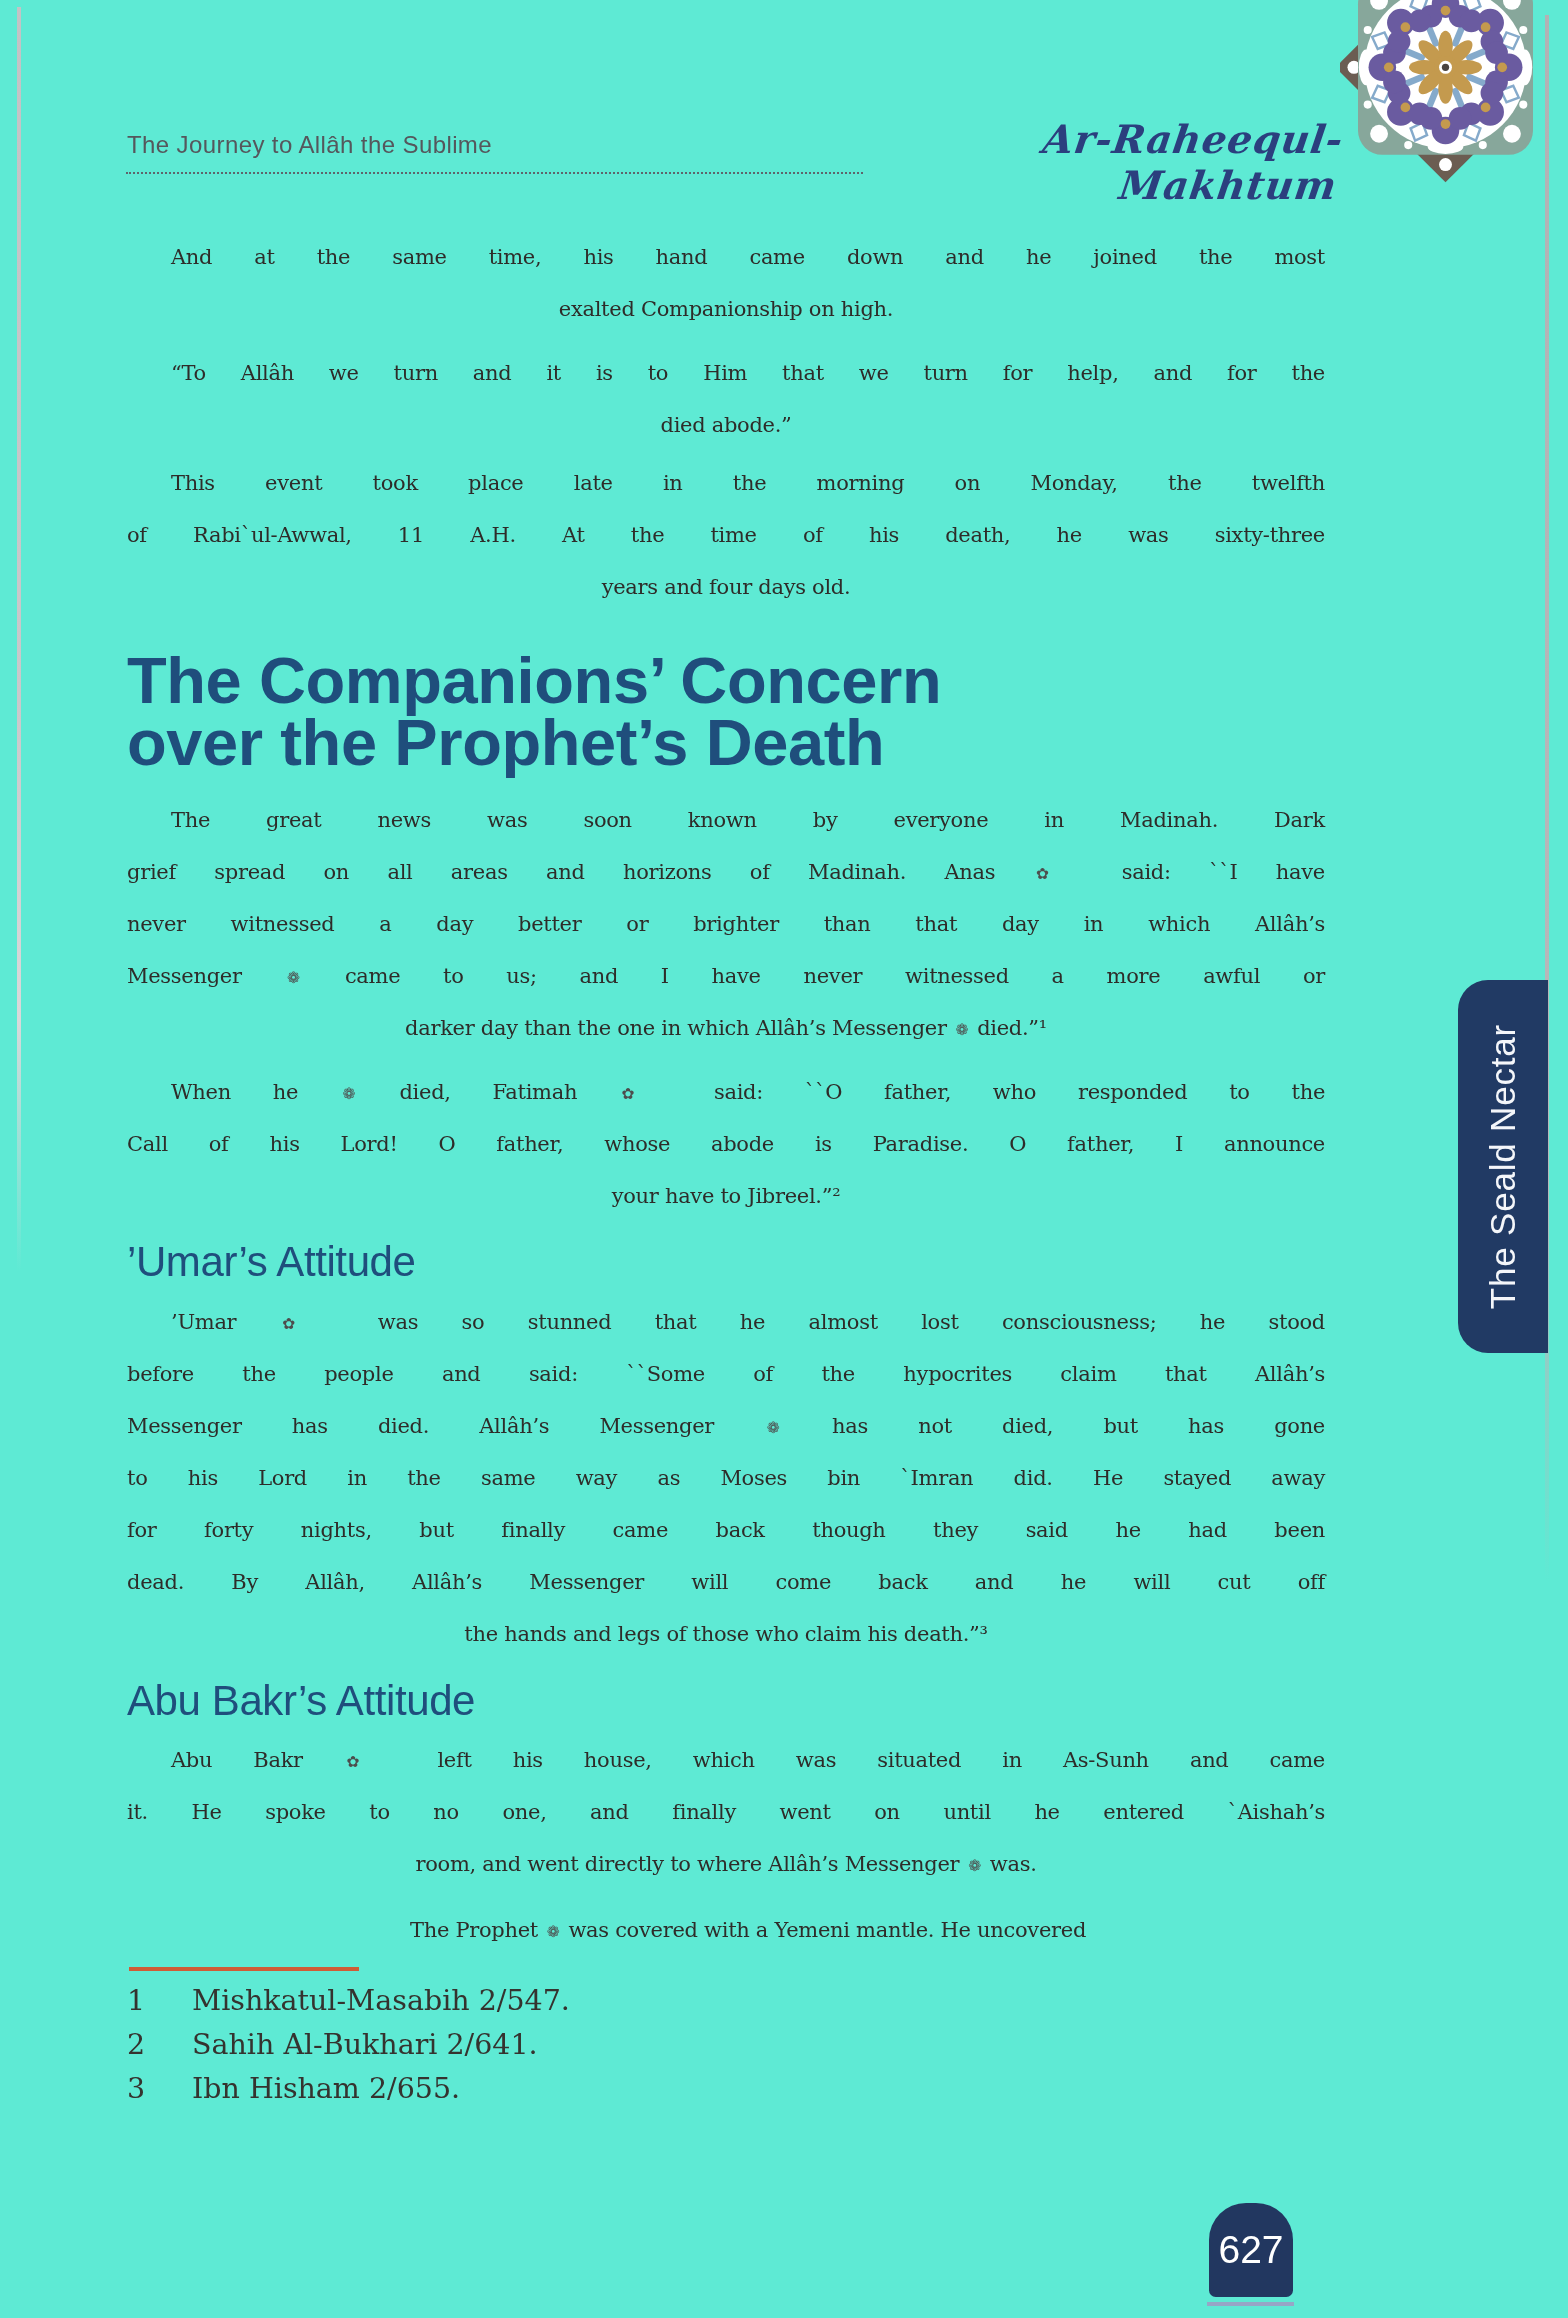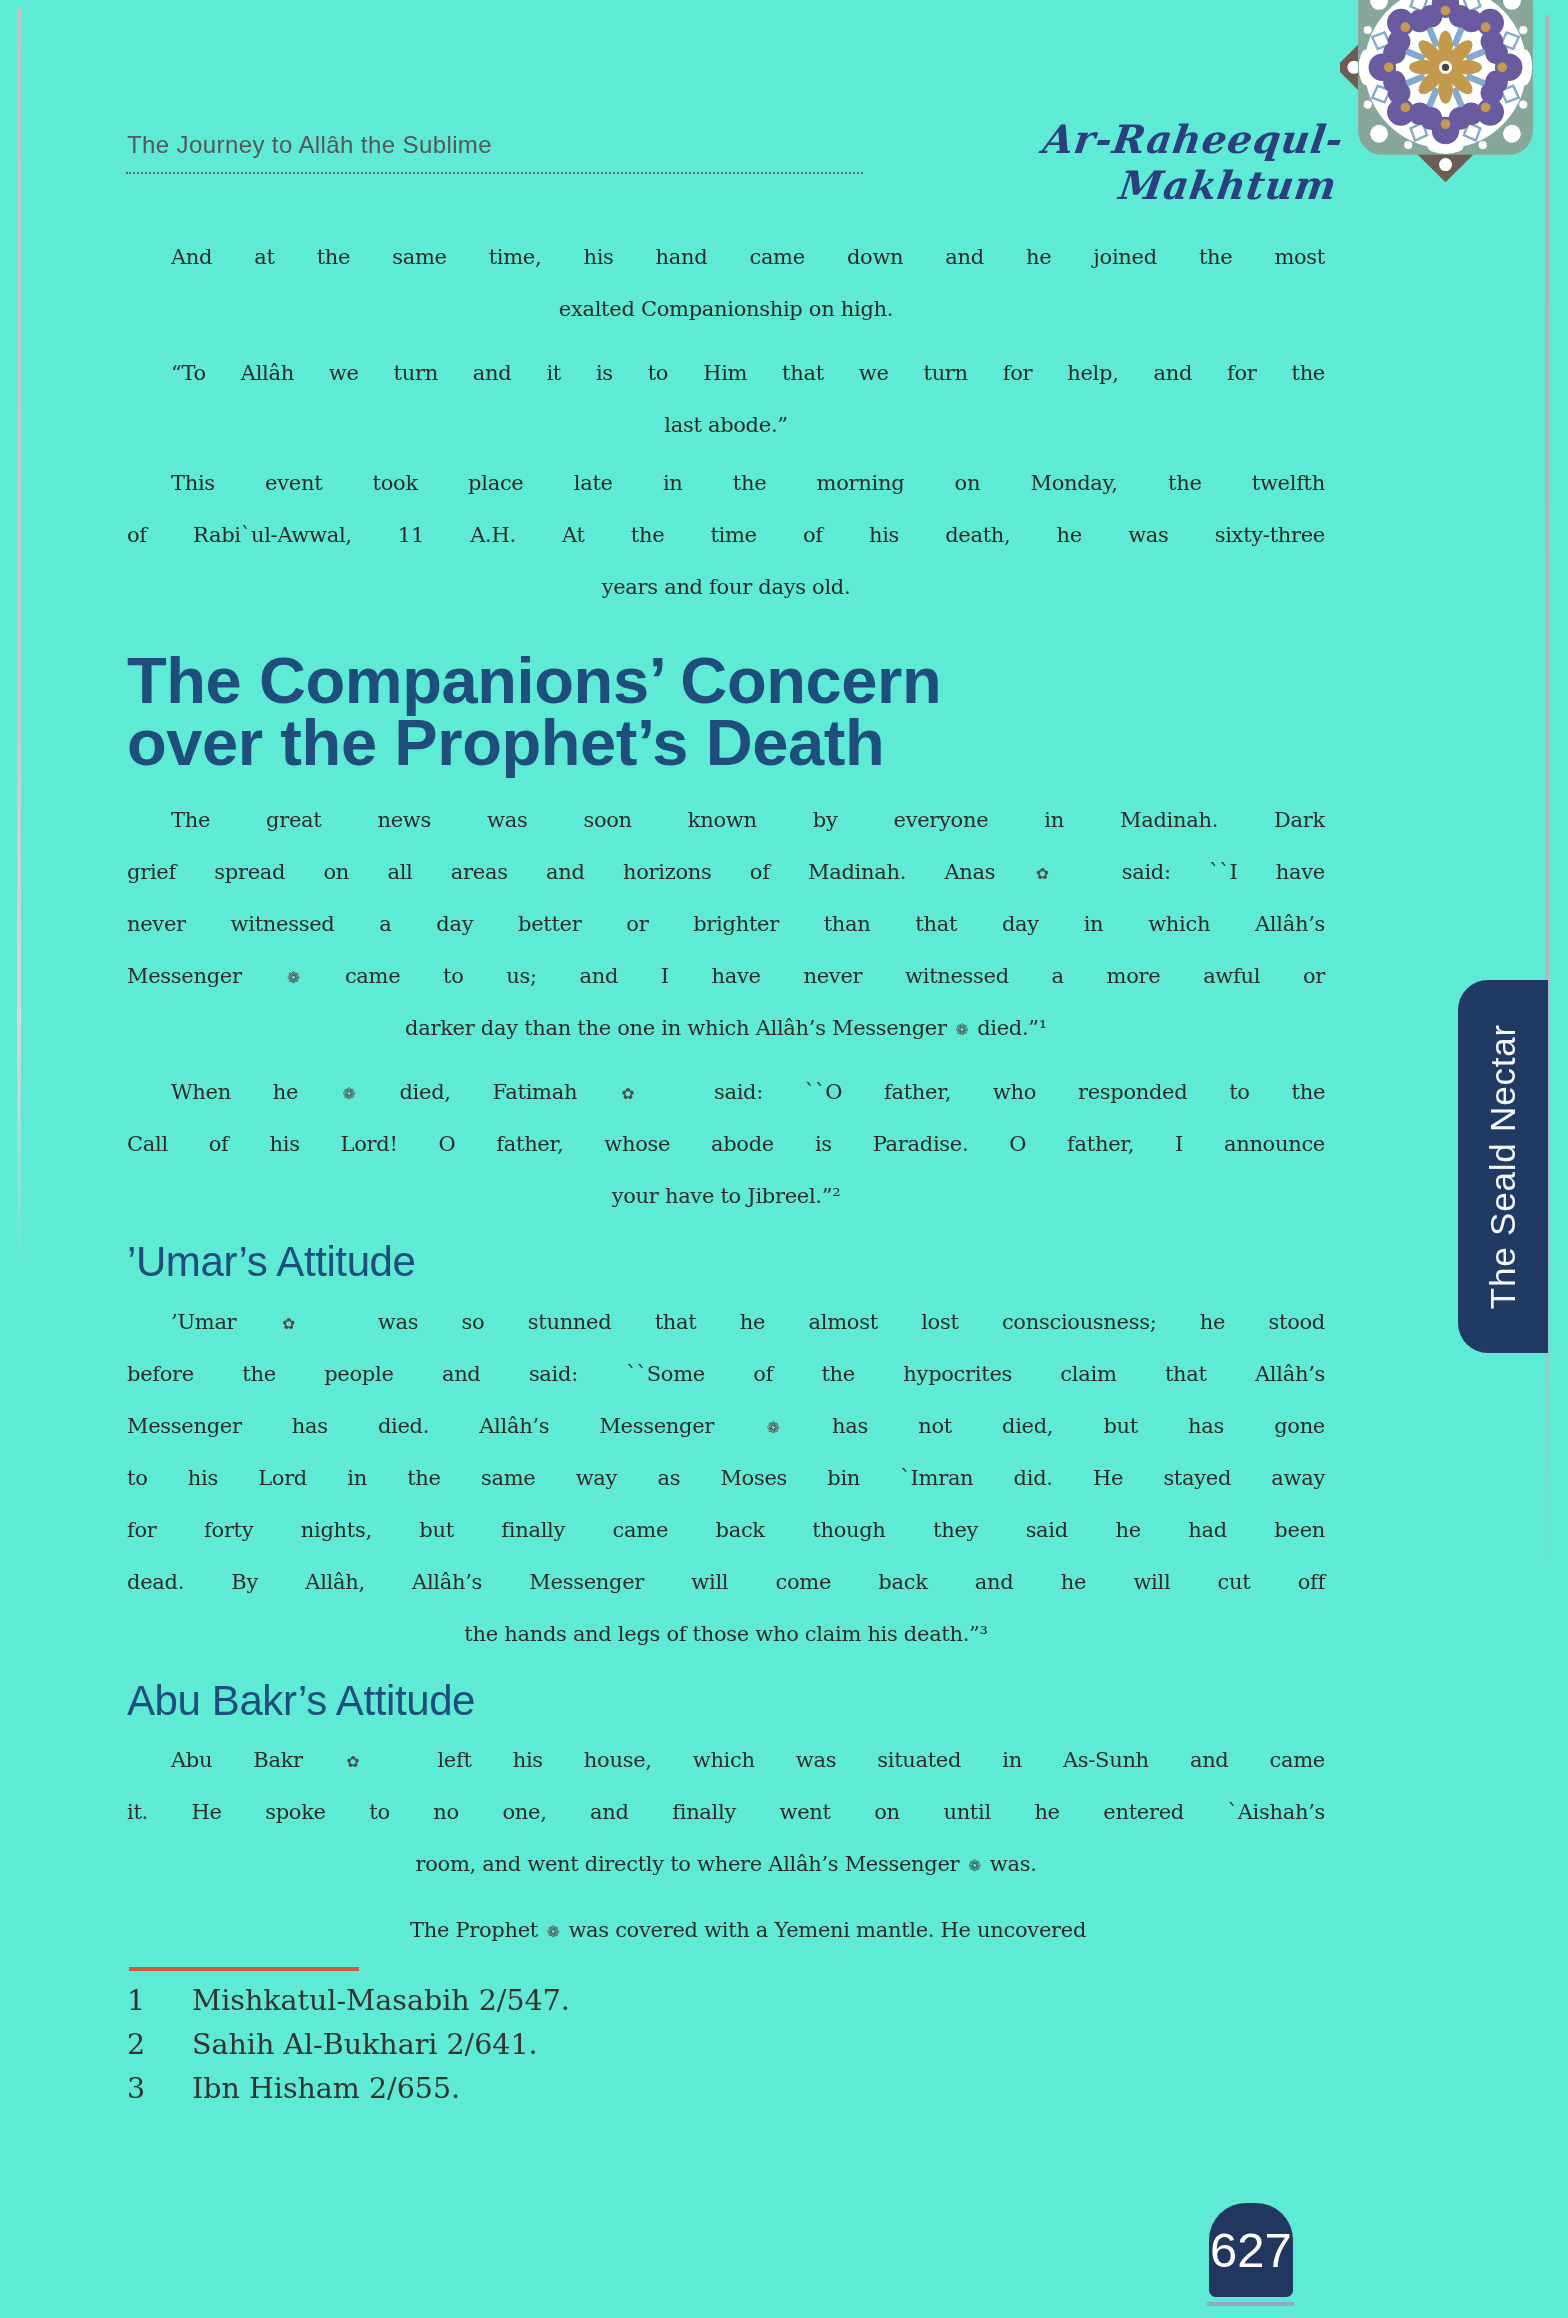--- a/index.html
+++ b/index.html
@@ -50,21 +50,21 @@
 
   
   .fn-rule{width:230px;height:3.4px;background:#cf5c36;margin:11.7px 0 8.4px 1.7px;}
   .footnotes{font-size:28.5px;color:#35332f;}
   .fn-row{display:flex;line-height:44px;}
   .fn-num{width:65px;}
 
   
   .badge{position:absolute;left:1209px;top:2203px;width:84px;height:94px;background:#223760;
      border-radius:37px 37px 6.7px 6.7px;display:flex;align-items:center;justify-content:center;}
-  .badge span{color:#fff;font-family:"Liberation Sans",sans-serif;font-size:49px;}
+  .badge span{color:#fff;font-family:"Liberation Sans",sans-serif;font-size:39px;}
   .badge-underline{position:absolute;left:1207px;top:2302px;width:87px;height:4.2px;background:#96a7c6;}
 </style>
 </head>
 <body>
 
 <div class="page">
 
   <div class="left-line"></div>
   <div class="right-line"></div>
 
@@ -210,21 +210,21 @@
   </div>
 
   <div class="content">
 
     <div class="para">
       <div class="bl first rich">And at the same time, his hand came down and he joined the most</div>
       <div class="bl last rich">exalted Companionship on high.</div>
     </div>
     <div class="para p2">
       <div class="bl first rich">“To Allâh we turn and it is to Him that we turn for help, and for the</div>
-      <div class="bl last rich">last abode.”</div>
+      <div class="bl last rich">died abode.”</div>
     </div>
     <div class="para p3">
       <div class="bl first rich">This event took place late in the morning on Monday, the twelfth</div>
       <div class="bl rich">of Rabi`ul-Awwal, 11 A.H. At the time of his death, he was sixty-three</div>
       <div class="bl last rich">years and four days old.</div>
     </div>
 
     <div class="h1">
       <div>The Companions’ Concern</div>
       <div>over the Prophet’s Death</div>

